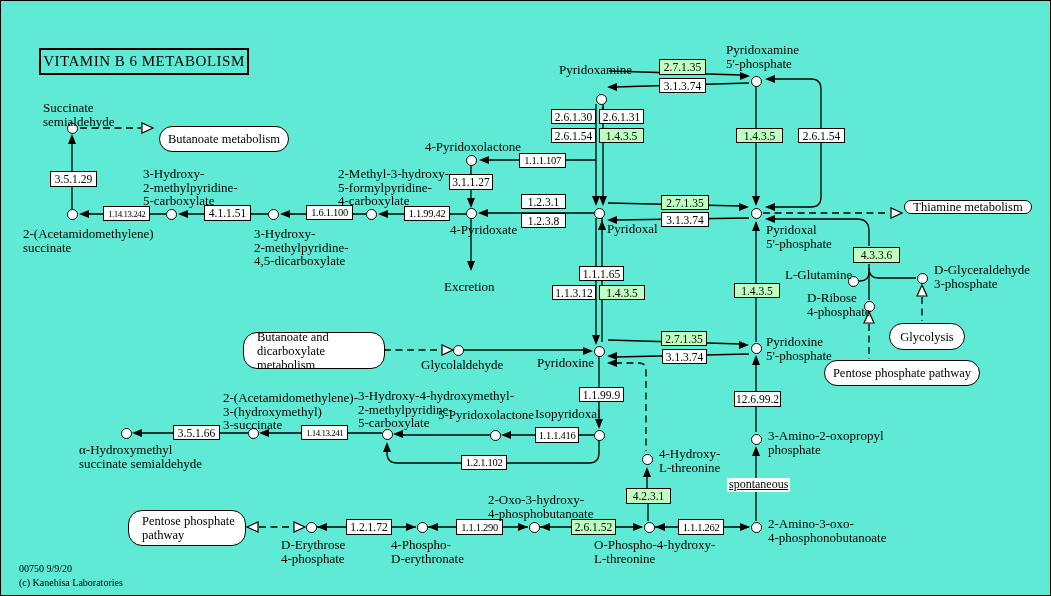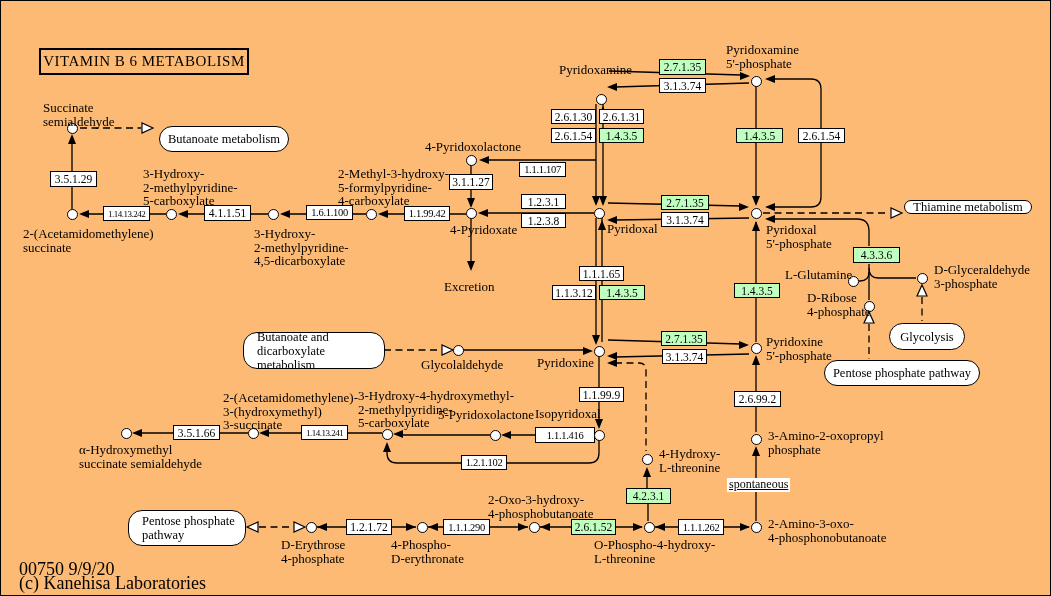--- a/index.html
+++ b/index.html
@@ -1,34 +1,34 @@
 <!DOCTYPE html>
 <html><head>
 <meta charset="utf-8">
 <style>
   html,body{margin:0;padding:0;background:#fff;}
-  #frame{position:relative;width:1051px;height:596px;background:#fdba74;border:1px solid #000;
+  #frame{position:relative;width:1051px;height:596px;background:#5eead4;border:1px solid #000;
          box-sizing:border-box;font-family:"Liberation Serif","DejaVu Serif",serif;overflow:hidden;}
   #wires{position:absolute;left:0;top:0;}
   .title-box{position:absolute;left:38px;top:47px;width:210px;height:27px;border:2.5px solid #000;
              display:flex;align-items:center;justify-content:center;font-size:15px;letter-spacing:.5px;box-sizing:border-box;}
   .node{position:absolute;width:11px;height:11px;border:1.5px solid #000;border-radius:50%;
         background:#fff;box-sizing:border-box;}
   .enzyme{position:absolute;border:1.4px solid #000;background:#fff;display:flex;align-items:center;
           justify-content:center;font-size:11.5px;white-space:nowrap;box-sizing:border-box;}
   .enzyme.green{background:#bfffbf;}
   .enzyme.tight{font-size:10.5px;letter-spacing:-.3px;}
   .enzyme.vtight{font-size:9px;letter-spacing:-.5px;}
   .pathway-box{position:absolute;border:1.4px solid #000;border-radius:14px;background:#fff;
                display:flex;flex-direction:column;justify-content:center;align-items:center;
                font-size:12.5px;line-height:14px;box-sizing:border-box;text-align:center;}
   .pathway-box.ml{align-items:flex-start;padding-left:13px;text-align:left;}
   .label{position:absolute;font-size:13px;line-height:13.5px;white-space:pre;color:#000;}
   .label[data-name="label-spontaneous"]{text-decoration:underline;background:#fff;font-size:12px;padding:0 2px;}
-  .footer{position:absolute;left:18px;top:561px;font-size:18px;line-height:14px;}
+  .footer{position:absolute;left:18px;top:561px;font-size:10px;line-height:14px;}
 </style>
 </head>
 <body>
 
 <div id="frame" data-name="kegg-pathway-map">
 
   <svg id="wires" width="1051" height="596" viewBox="0 0 1051 596" data-name="pathway-connection-lines">
     <g stroke="#000" stroke-width="1.3" fill="none">
 
       <path d="M71,140 V208"></path>
@@ -183,49 +183,49 @@
     <div class="pathway-box ml" data-name="pathway-link-pentose-phosphate-pathway-bottom" style="left: 127px; top: 509px; width: 118px; height: 36px;">
       <div>Pentose phosphate</div>
       <div>pathway</div>
     </div>
     <div class="enzyme" data-name="enzyme-box-3.5.1.29" style="left: 49px; top: 170px; width: 47px; height: 16px;">3.5.1.29</div>
     <div class="enzyme vtight" data-name="enzyme-box-1.14.13.242" style="left: 102px; top: 205px; width: 47px; height: 15px;">1.14.13.242</div>
     <div class="enzyme" data-name="enzyme-box-4.1.1.51" style="left: 203px; top: 204px; width: 47px; height: 16px;">4.1.1.51</div>
     <div class="enzyme tight" data-name="enzyme-box-1.2.1.100" style="left: 305px; top: 204px; width: 47px; height: 15px;">1.6.1.100</div>
     <div class="enzyme tight" data-name="enzyme-box-1.1.99.42" style="left: 403px; top: 205px; width: 46px; height: 15px;">1.1.99.42</div>
     <div class="enzyme" data-name="enzyme-box-3.1.1.27" style="left: 448px; top: 173px; width: 44px; height: 16px;">3.1.1.27</div>
-    <div class="enzyme tight" data-name="enzyme-box-1.1.1.107" style="left: 518px; top: 152px; width: 47px; height: 15px; margin-top: 9px;">1.1.1.107</div>
+    <div class="enzyme tight" data-name="enzyme-box-1.1.1.107" style="left: 518px; top: 152px; width: 47px; height: 15px;">1.1.1.107</div>
     <div class="enzyme" data-name="enzyme-box-1.2.3.1" style="left: 520px; top: 193px; width: 45px; height: 15px;">1.2.3.1</div>
     <div class="enzyme" data-name="enzyme-box-1.2.3.8" style="left: 520px; top: 212px; width: 45px; height: 15px;">1.2.3.8</div>
     <div class="enzyme" data-name="enzyme-box-2.6.1.30" style="left: 550px; top: 108px; width: 45px; height: 15px;">2.6.1.30</div>
     <div class="enzyme" data-name="enzyme-box-2.6.1.31" style="left: 598px; top: 108px; width: 45px; height: 15px;">2.6.1.31</div>
     <div class="enzyme" data-name="enzyme-box-2.6.1.54" style="left: 550px; top: 127px; width: 45px; height: 15px;">2.6.1.54</div>
     <div class="enzyme green" data-name="enzyme-box-1.4.3.5" style="left: 598px; top: 127px; width: 45px; height: 15px;">1.4.3.5</div>
     <div class="enzyme green" data-name="enzyme-box-2.7.1.35" style="left: 658px; top: 58px; width: 47px; height: 16px;">2.7.1.35</div>
     <div class="enzyme" data-name="enzyme-box-3.1.3.74" style="left: 658px; top: 77px; width: 47px; height: 15px;">3.1.3.74</div>
     <div class="enzyme green" data-name="enzyme-box-1.4.3.5" style="left: 735px; top: 127px; width: 47px; height: 15px;">1.4.3.5</div>
     <div class="enzyme" data-name="enzyme-box-2.6.1.54" style="left: 797px; top: 127px; width: 47px; height: 15px;">2.6.1.54</div>
     <div class="enzyme green" data-name="enzyme-box-2.7.1.35" style="left: 660px; top: 194px; width: 48px; height: 15px;">2.7.1.35</div>
     <div class="enzyme" data-name="enzyme-box-3.1.3.74" style="left: 660px; top: 211px; width: 48px; height: 15px;">3.1.3.74</div>
     <div class="enzyme" data-name="enzyme-box-1.1.1.65" style="left: 578px; top: 265px; width: 45px; height: 15px;">1.1.1.65</div>
     <div class="enzyme" data-name="enzyme-box-1.1.3.12" style="left: 551px; top: 284px; width: 44px; height: 15px;">1.1.3.12</div>
     <div class="enzyme green" data-name="enzyme-box-1.4.3.5" style="left: 598px; top: 284px; width: 46px; height: 15px;">1.4.3.5</div>
     <div class="enzyme green" data-name="enzyme-box-1.4.3.5" style="left: 733px; top: 282px; width: 46px; height: 15px;">1.4.3.5</div>
     <div class="enzyme green" data-name="enzyme-box-4.3.3.6" style="left: 852px; top: 246px; width: 47px; height: 16px;">4.3.3.6</div>
     <div class="enzyme green" data-name="enzyme-box-2.7.1.35" style="left: 660px; top: 330px; width: 46px; height: 15px;">2.7.1.35</div>
     <div class="enzyme" data-name="enzyme-box-3.1.3.74" style="left: 661px; top: 348px; width: 45px; height: 15px;">3.1.3.74</div>
     <div class="enzyme" data-name="enzyme-box-1.1.99.9" style="left: 578px; top: 386px; width: 45px; height: 15px;">1.1.99.9</div>
-    <div class="enzyme" data-name="enzyme-box-2.6.99.2" style="left: 733px; top: 390px; width: 47px; height: 16px;">2.6.99.2</div>
-    <div class="enzyme tight" data-name="enzyme-box-1.1.1.416" style="left: 534px; top: 426px; width: 60px; height: 16px;">1.1.1.416</div>
+    <div class="enzyme" data-name="enzyme-box-2.6.99.2" style="left: 733px; top: 390px; width: 47px; height: 16px;">12.6.99.2</div>
+    <div class="enzyme tight" data-name="enzyme-box-1.1.1.416" style="left: 534px; top: 426px; width: 44px; height: 16px;">1.1.1.416</div>
     <div class="enzyme tight" data-name="enzyme-box-1.2.1.102" style="left: 460px; top: 454px; width: 46px; height: 15px;">1.2.1.102</div>
     <div class="enzyme vtight" data-name="enzyme-box-1.14.13.241" style="left: 300px; top: 424px; width: 47px; height: 15px;">1.14.13.241</div>
     <div class="enzyme" data-name="enzyme-box-3.5.1.66" style="left: 172px; top: 424px; width: 47px; height: 15px;">3.5.1.66</div>
     <div class="enzyme green" data-name="enzyme-box-4.2.3.1" style="left: 625px; top: 487px; width: 45px; height: 16px;">4.2.3.1</div>
     <div class="enzyme" data-name="enzyme-box-1.2.1.72" style="left: 345px; top: 518px; width: 46px; height: 16px;">1.2.1.72</div>
-    <div class="enzyme tight" data-name="enzyme-box-1.1.1.290" style="left: 442px; top: 518px; width: 47px; height: 16px;">1.1.1.290</div>
+    <div class="enzyme tight" data-name="enzyme-box-1.1.1.290" style="left: 455px; top: 518px; width: 47px; height: 16px;">1.1.1.290</div>
     <div class="enzyme green" data-name="enzyme-box-2.6.1.52" style="left: 570px; top: 518px; width: 45px; height: 16px;">2.6.1.52</div>
     <div class="enzyme tight" data-name="enzyme-box-1.1.1.262" style="left: 677px; top: 518px; width: 46px; height: 16px;">1.1.1.262</div>
     <div class="node" data-name="compound-succinate-semialdehyde" style="left: 65.5px; top: 121.5px;"></div>
     <div class="node" data-name="compound-2-acetamidomethylene-succinate" style="left: 65.5px; top: 207.5px;"></div>
     <div class="node" data-name="compound-3-hydroxy-2-methylpyridine-5-carboxylate" style="left: 164.5px; top: 207.5px;"></div>
     <div class="node" data-name="compound-3-hydroxy-2-methylpyridine-4-5-dicarboxylate" style="left: 266.5px; top: 207.5px;"></div>
     <div class="node" data-name="compound-2-methyl-3-hydroxy-5-formylpyridine-4-carboxylate" style="left: 364.5px; top: 207.5px;"></div>
     <div class="node" data-name="compound-4-pyridoxolactone" style="left: 464.5px; top: 153.5px;"></div>
     <div class="node" data-name="compound-4-pyridoxate" style="left: 464.5px; top: 206.5px;"></div>
     <div class="node" data-name="compound-pyridoxal" style="left: 592.5px; top: 206.5px;"></div>

